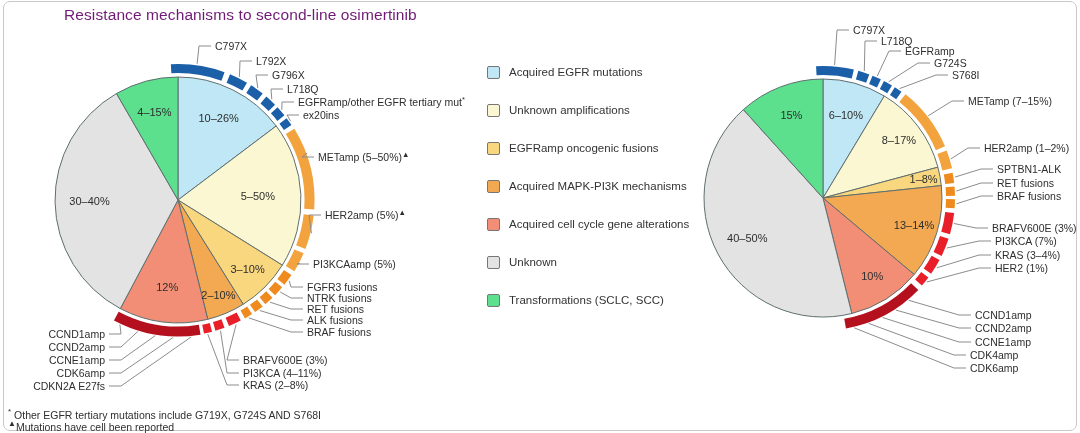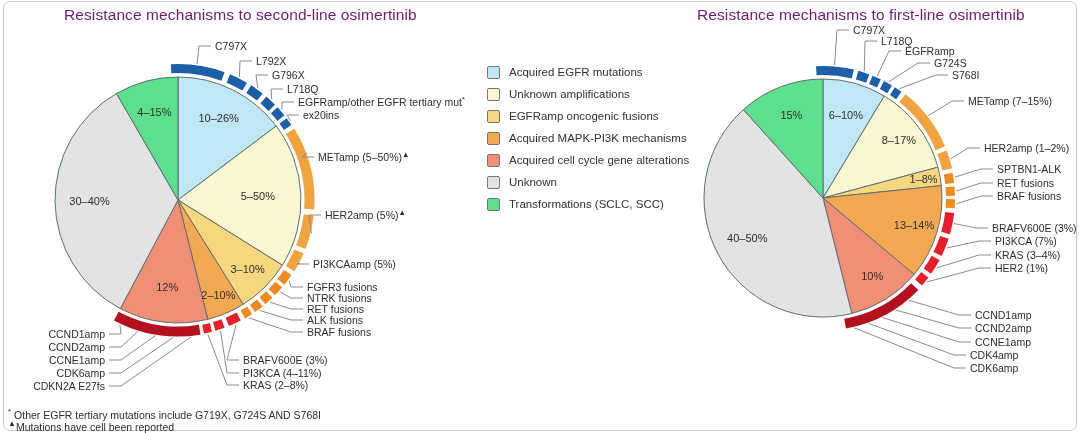--- a/index.html
+++ b/index.html
@@ -4,39 +4,38 @@
 <style>
   html,body{margin:0;padding:0;background:#ffffff;}
   #figure{position:relative;width:1080px;height:433px;background:#ffffff;overflow:hidden;
           font-family:"Liberation Sans",sans-serif;}
   #frame{position:absolute;left:3px;top:1px;right:3px;bottom:2px;border:1.5px solid #c9c9c9;
          border-radius:7px;pointer-events:none;}
   .title{position:absolute;font-size:15.5px;font-weight:500;color:#701a75;letter-spacing:0.1px;}
   #title-left{left:64px;top:6px;}
   #title-right{left:697px;top:6px;}
   #chart-svg{position:absolute;left:0;top:0;}
-  #legend{position:absolute;left:487px;top:66px;display:flex;flex-direction:column;gap:10px;}
+  #legend{position:absolute;left:487px;top:66px;display:flex;flex-direction:column;gap:26px;}
   .legend-item{display:flex;align-items:center;gap:9px;height:12px;}
   .swatch{width:11px;height:11px;border:1px solid #767676;border-radius:2px;flex:0 0 auto;}
   .legend-label{font-size:11.5px;color:#333333;white-space:nowrap;}
   .footnote{position:absolute;left:8px;font-size:10.5px;color:#2f2f2f;}
   #footnote-0{top:407px;}
   #footnote-1{top:419px;}
   .fn-marker{font-size:8px;vertical-align:super;}
   text.val{font-family:"Liberation Sans",sans-serif;font-size:11px;fill:#2e2e2e;}
   text.callout{font-family:"Liberation Sans",sans-serif;font-size:10.5px;fill:#2e2e2e;}
 </style>
 </head>
 <body>
 
 <div id="figure">
   <div id="frame"></div>
 
   <div class="title" id="title-left">Resistance mechanisms to second-line osimertinib</div>
-  <div class="title" id="title-right">Resistance mechanisms to first-line osimertinib</div>
 
   <svg id="chart-svg" width="1080" height="433">
       <g>
         <path d="M 178 200 L 178 77 A 123 123 0 0 1 276.2 126 Z" fill="#bfe7f5" stroke="#5f6f6f" stroke-width="1" stroke-linejoin="round"></path>
         <path d="M 178 200 L 276.2 126 A 123 123 0 0 1 282.3 265.2 Z" fill="#fbf7d2" stroke="#5f6f6f" stroke-width="1" stroke-linejoin="round"></path>
         <path d="M 178 200 L 282.3 265.2 A 123 123 0 0 1 243.2 304.3 Z" fill="#f9d77e" stroke="#5f6f6f" stroke-width="1" stroke-linejoin="round"></path>
         <path d="M 178 200 L 243.2 304.3 A 123 123 0 0 1 207.8 319.3 Z" fill="#f3a952" stroke="#5f6f6f" stroke-width="1" stroke-linejoin="round"></path>
         <path d="M 178 200 L 207.8 319.3 A 123 123 0 0 1 120.3 308.6 Z" fill="#f28e75" stroke="#5f6f6f" stroke-width="1" stroke-linejoin="round"></path>
         <path d="M 178 200 L 120.3 308.6 A 123 123 0 0 1 116.5 93.5 Z" fill="#e3e3e3" stroke="#5f6f6f" stroke-width="1" stroke-linejoin="round"></path>
         <path d="M 178 200 L 116.5 93.5 A 123 123 0 0 1 178 77 Z" fill="#5ce08d" stroke="#5f6f6f" stroke-width="1" stroke-linejoin="round"></path>

